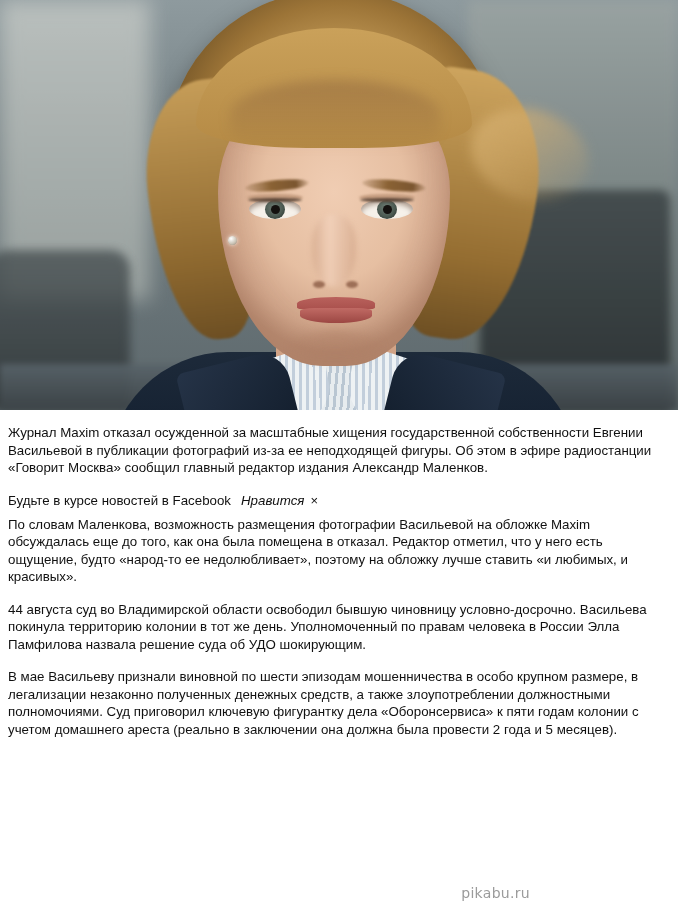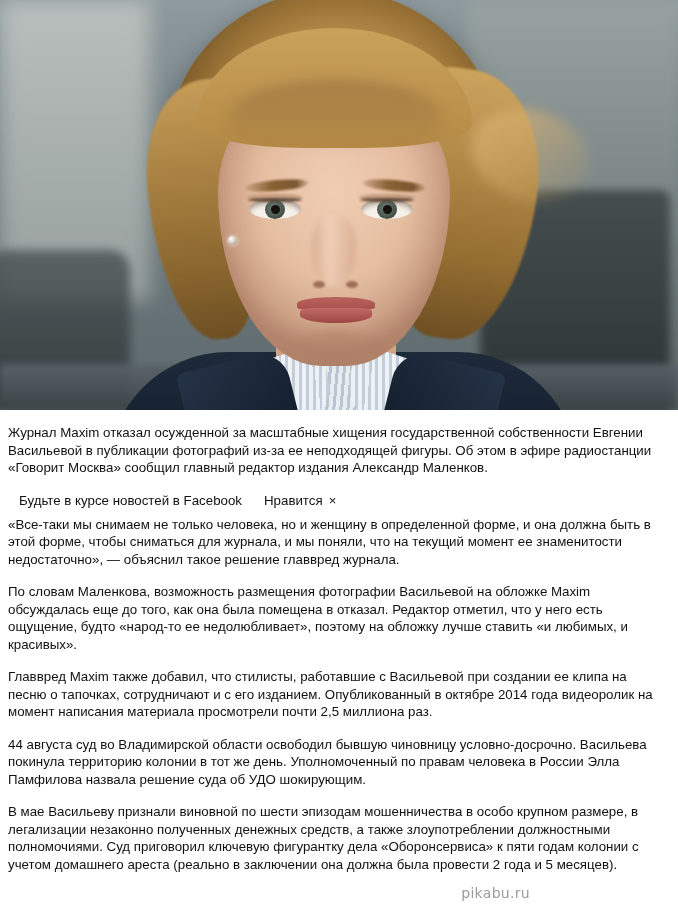--- a/index.html
+++ b/index.html
@@ -324,24 +324,24 @@
     margin: 0 0 6px 0;
     font-size: 13.3px;
     line-height: 18px;
     color: #111111;
     display: flex;
     align-items: center;
     gap: 6px;
   }
   .social-line .fb {
     color: #111111;
-    margin-left: 11px;
   }
   .social-line .like {
-    margin-left: 16px;
+    margin-left: 4px;
+    font-style: italic;
   }
   .social-line .close-x {
     color: #111111;
     font-size: 13px;
     cursor: default;
   }
   .watermark {
     position: absolute;
     right: 12px;
     bottom: 6px;
@@ -414,22 +414,20 @@
   <div class="article">
 
     <p>Журнал Maxim отказал осужденной за масштабные хищения государственной собственности Евгении Васильевой в публикации фотографий из-за ее неподходящей фигуры. Об этом в эфире радиостанции «Говорит Москва» сообщил главный редактор издания Александр Маленков.</p>
 
     <div class="social-line">
       <span class="fb">Будьте в курсе новостей в Facebook</span>
       <span class="like">Нравится</span>
       <span class="close-x">×</span>
     </div>
 
-    <p>«Все-таки мы снимаем не только человека, но и женщину в определенной форме, и она должна быть в этой форме, чтобы сниматься для журнала, и мы поняли, что на текущий момент ее знаменитости недостаточно», — объяснил такое решение главвред журнала.</p>
     <p>По словам Маленкова, возможность размещения фотографии Васильевой на обложке Maxim обсуждалась еще до того, как она была помещена в отказал. Редактор отметил, что у него есть ощущение, будто «народ-то ее недолюбливает», поэтому на обложку лучше ставить «и любимых, и красивых».</p>
-    <p>Главвред Maxim также добавил, что стилисты, работавшие с Васильевой при создании ее клипа на песню о тапочках, сотрудничают и с его изданием. Опубликованный в октябре 2014 года видеоролик на момент написания материала просмотрели почти 2,5 миллиона раз.</p>
     <p>44 августа суд во Владимирской области освободил бывшую чиновницу условно-досрочно. Васильева покинула территорию колонии в тот же день. Уполномоченный по правам человека в России Элла Памфилова назвала решение суда об УДО шокирующим.</p>
     <p>В мае Васильеву признали виновной по шести эпизодам мошенничества в особо крупном размере, в легализации незаконно полученных денежных средств, а также злоупотреблении должностными полномочиями. Суд приговорил ключевую фигурантку дела «Оборонсервиса» к пяти годам колонии с учетом домашнего ареста (реально в заключении она должна была провести 2 года и 5 месяцев).</p>
 
   </div>
 
   <div class="watermark">pikabu.ru</div>
 </div>
 
 </body></html>

